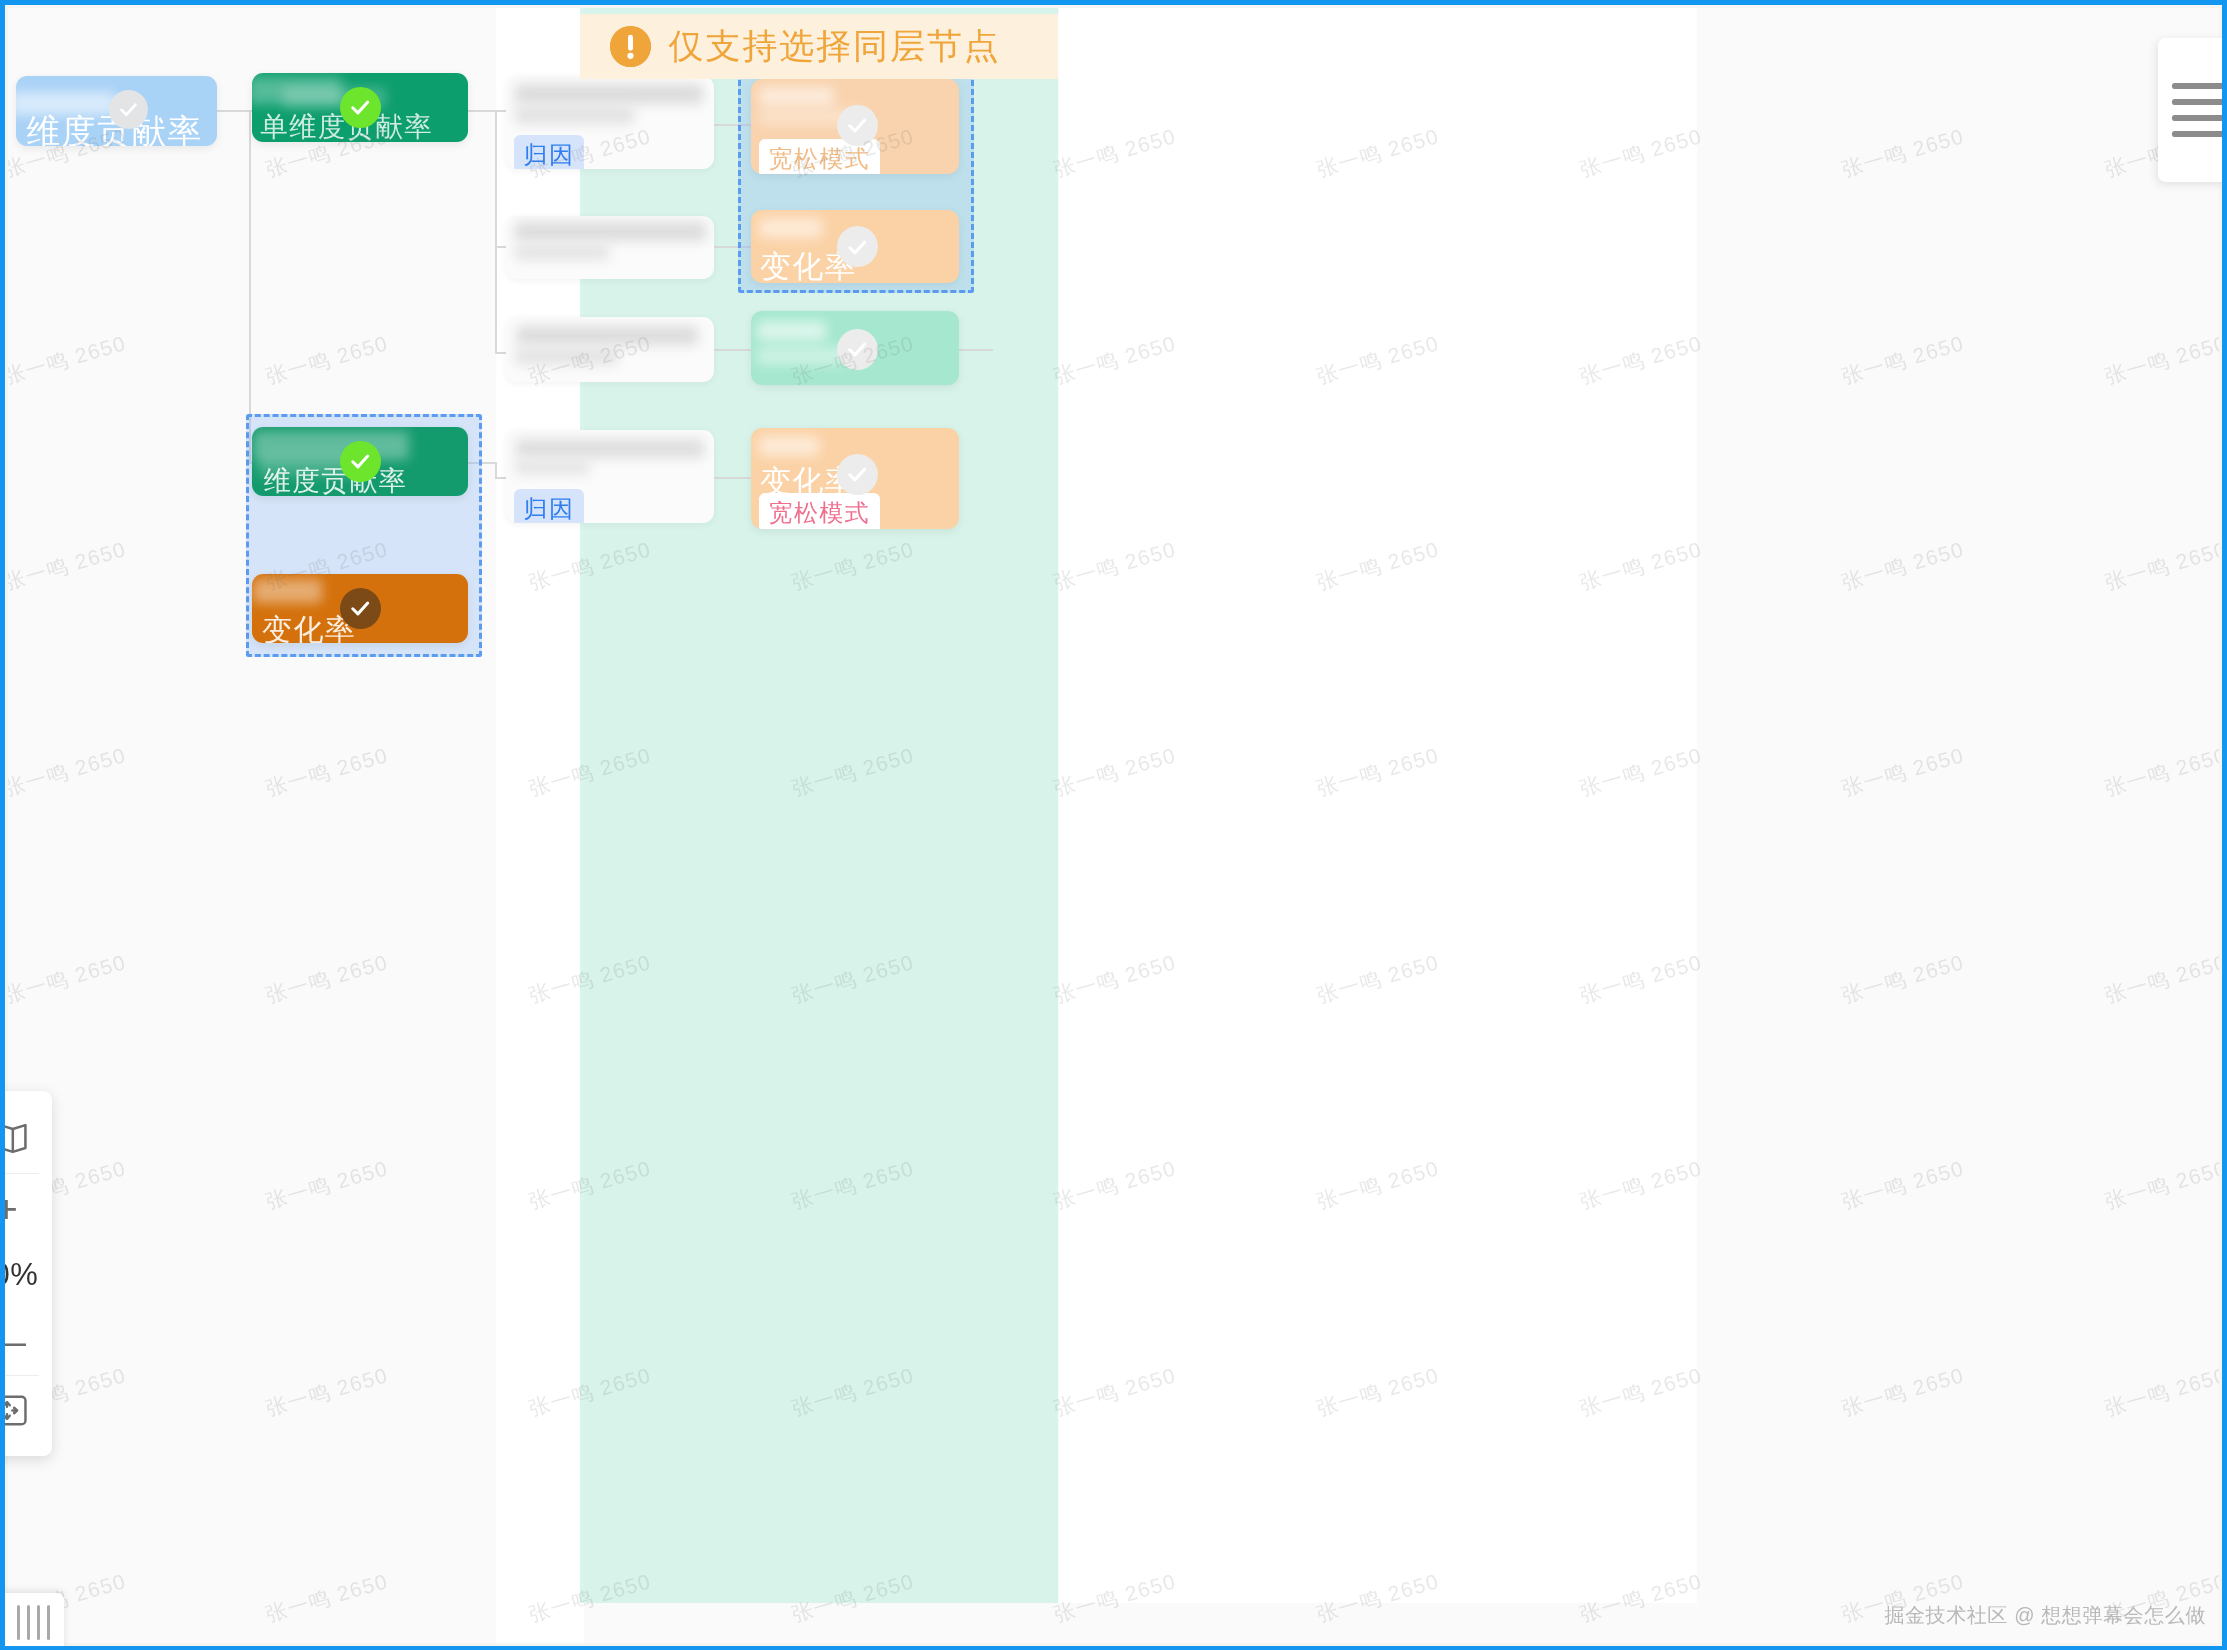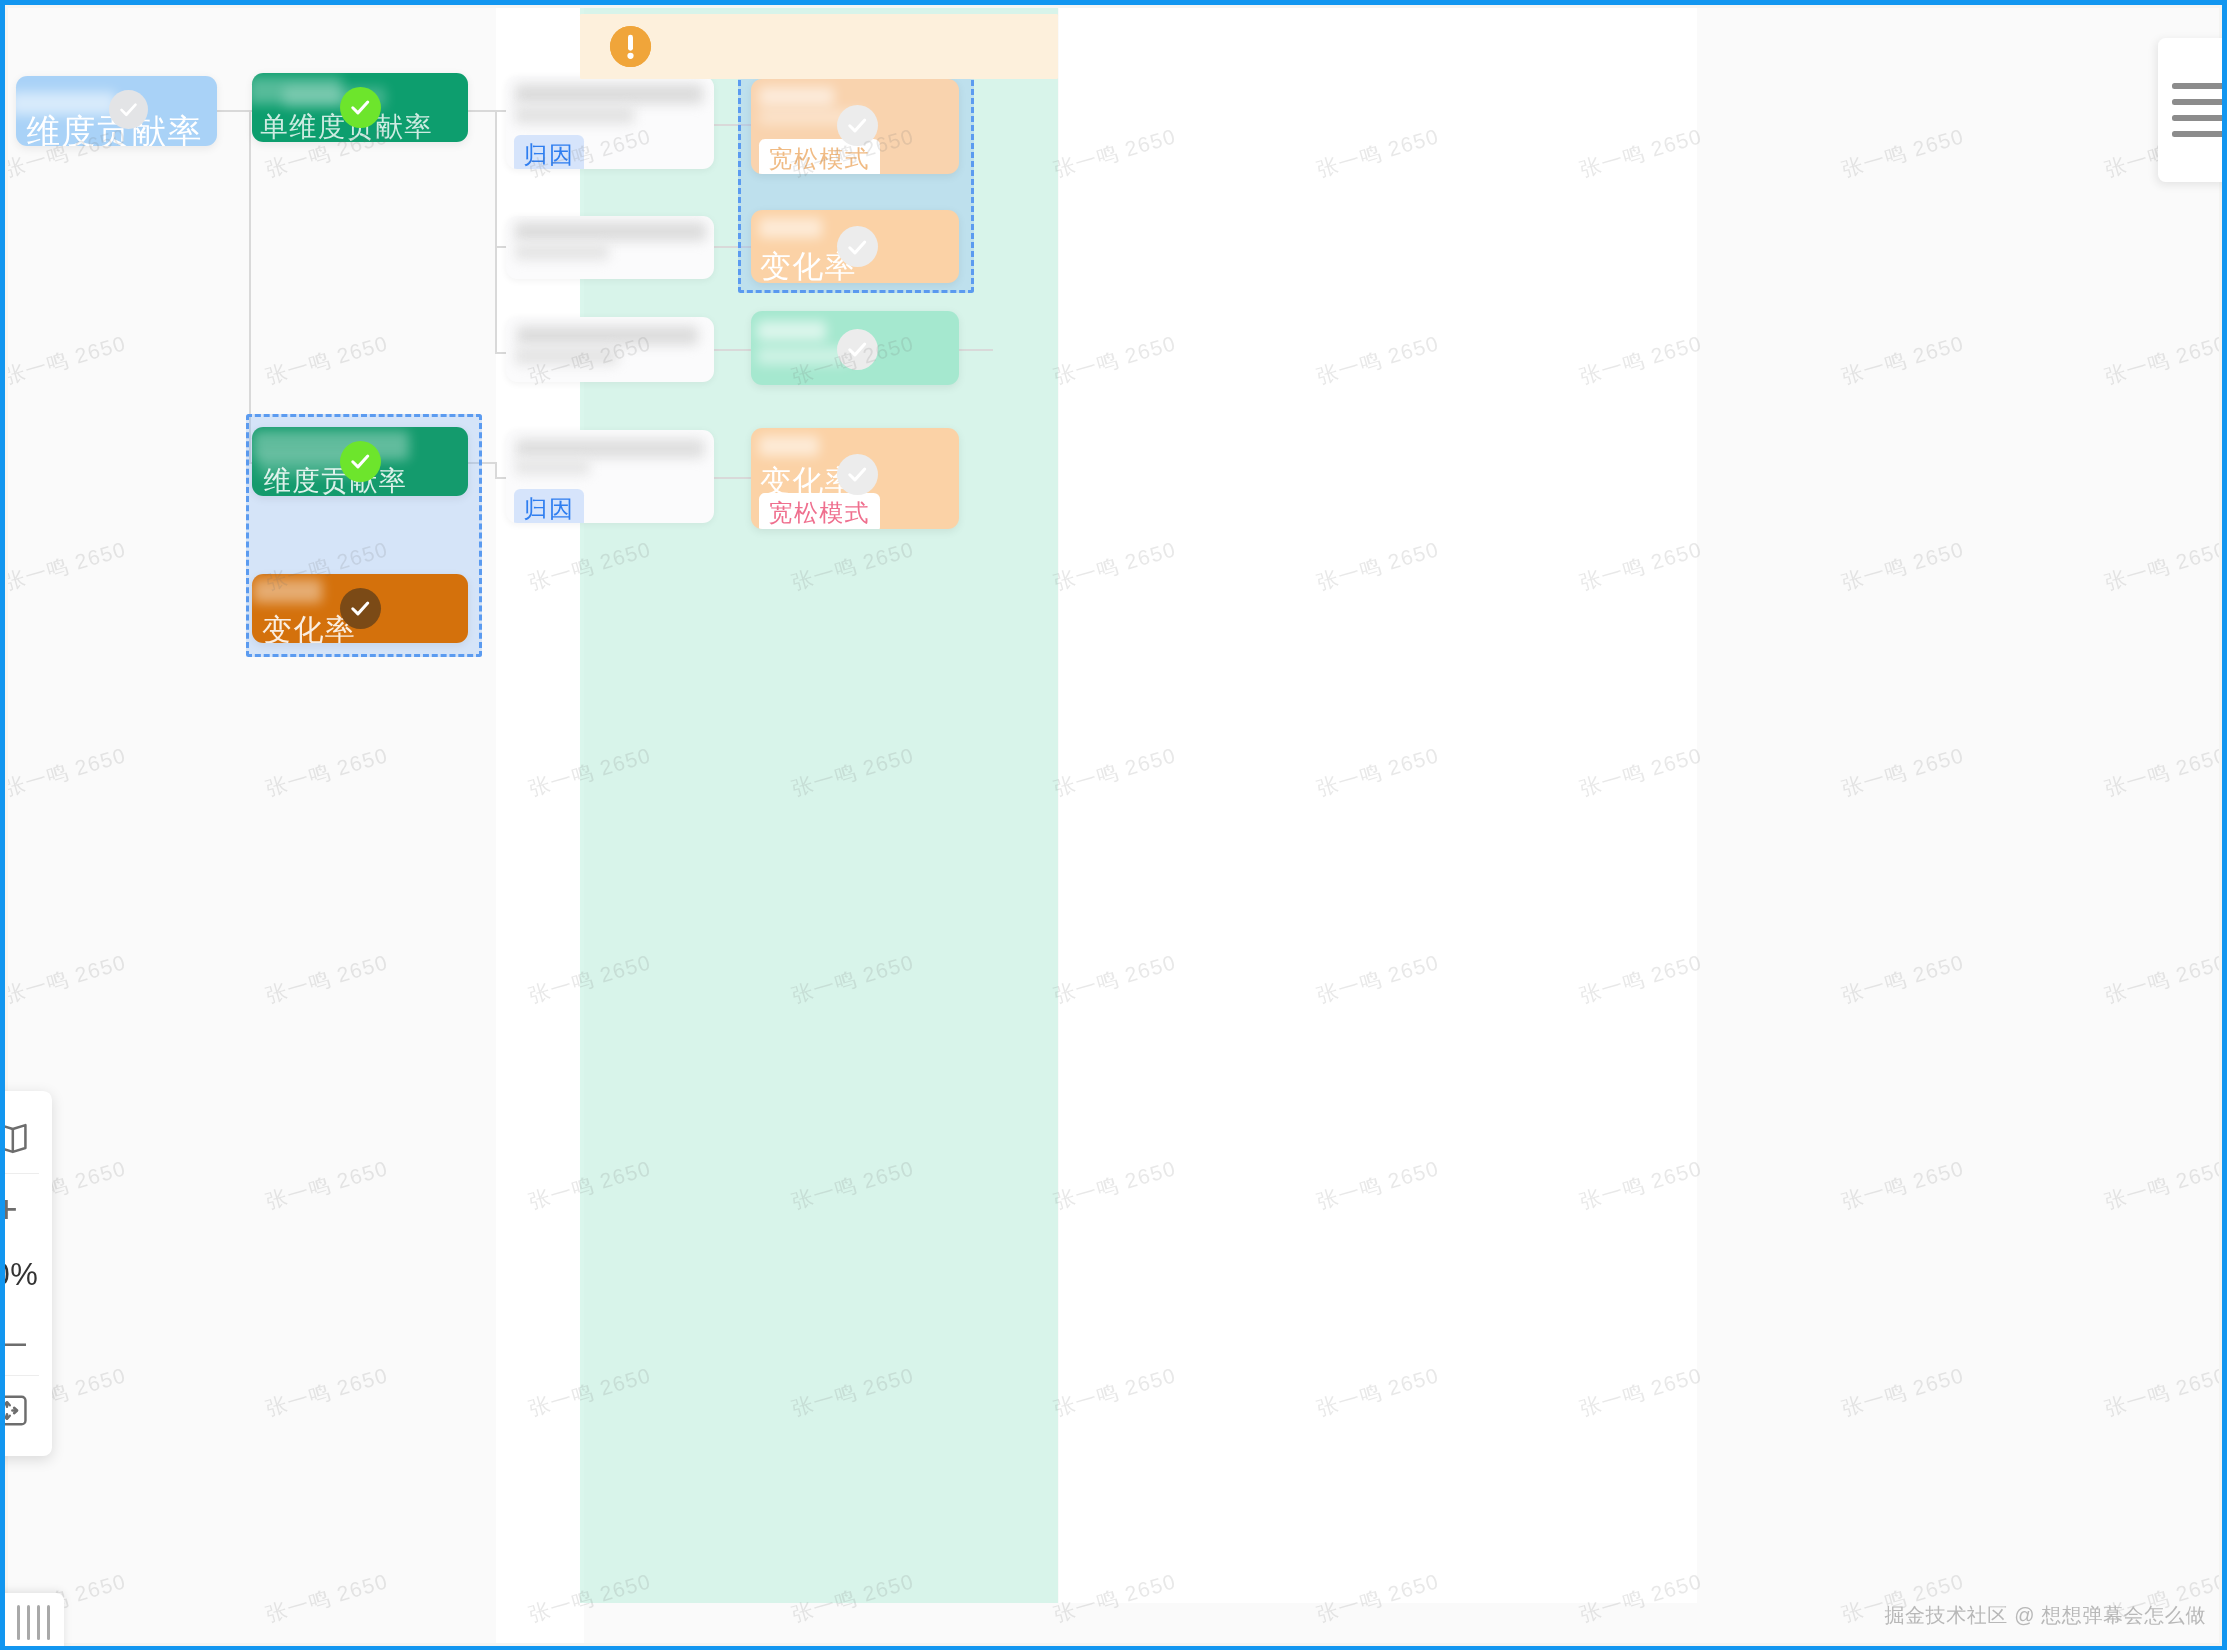--- a/index.html
+++ b/index.html
@@ -275,20 +275,21 @@
     <div class="sel-box" style="left:730px; top:54px; width:236px; height:231px;"></div>
 
     <div class="warn-banner">
       <span class="warn-icon">
         <svg width="41" height="41" viewBox="0 0 66 66">
           <circle cx="33" cy="33" r="33" fill="#f0a53a"></circle>
           <rect x="29" y="14" width="8" height="26" rx="4" fill="#ffffff"></rect>
           <circle cx="33" cy="48" r="5" fill="#ffffff"></circle>
         </svg>
       </span>
+      <span class="warn-text">仅支持选择同层节点</span>
     </div>
 
     <div class="node node-blue" style="left:8.1px; top:68px; width:201px; height:70px;">
       <div class="blurline" style="left:-6.3px; top:16.3px; width:106px; height:22.5px; background:rgba(255,255,255,0.55);"></div>
       <div class="node-label" style="left:10px; top:33px; color:#ffffff;">维度贡献率</div>
       <div class="check-badge" style="left:93px; top:13.8px; width:39px; height:39px; background:#e3e4e6;">
         <svg width="21" height="21" viewBox="0 0 24 24" fill="none" stroke="#ffffff" stroke-width="3" stroke-linecap="round" stroke-linejoin="round">
           <polyline points="4,12.5 9.5,18 20,6.5"></polyline>
         </svg>
       </div>

